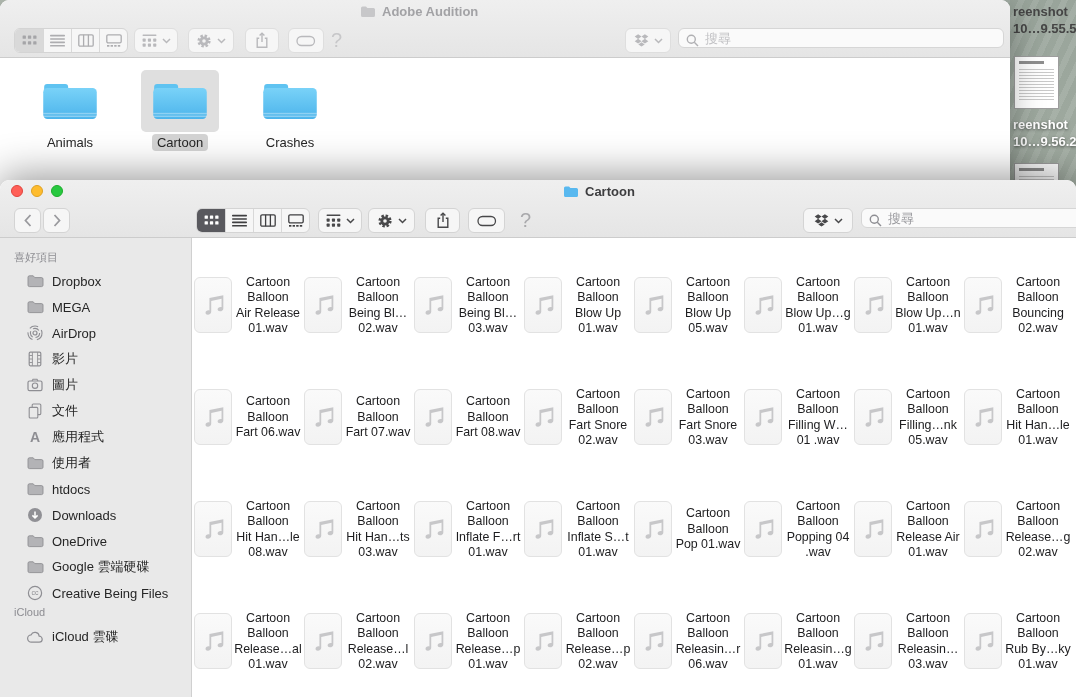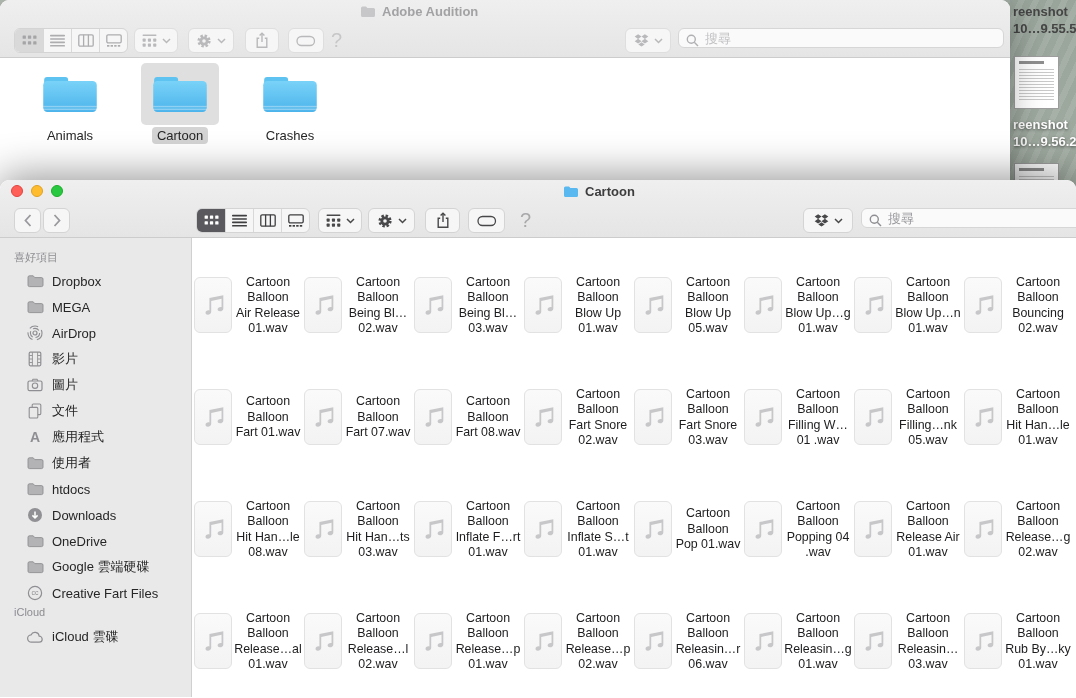--- a/index.html
+++ b/index.html
@@ -43,21 +43,21 @@
   
   .win-bg .tbtn { color:#b9b9bc; border-color:#dedede; }
   .win-bg .seg { color:#adadb0; }
   .win-bg .seg.selected { background:#d9d9d9; color:#a5a5a8; }
   .win-bg .titlebar-title { color:#a2a2a5; }
   .win-bg .help { color:#c7c7c9; }
   .win-bg .searchwrap input::placeholder { color:#c2c2c5; }
 
   
   .win-bg { left:0; top:0; width:1010px; height:520px; border-radius:9px; box-shadow:0 10px 35px rgba(0,0,0,.32); }
-  .bg-content { position:relative; height:122px; background:#fff; display:flex; padding-left:28px; padding-top:5px; }
+  .bg-content { position:relative; height:122px; background:#fff; display:flex; padding-left:28px; padding-top:12px; }
   .bgfolder { width:84px; margin-right:26px; display:flex; flex-direction:column; align-items:center; }
   .bgf-iconwrap { width:78px; height:62px; display:flex; align-items:center; justify-content:center; border-radius:5px; }
   .bgfolder.selected .bgf-iconwrap { background:#dfdfdf; }
   .bgf-label { margin-top:3px; font-size:13px; color:#262626; white-space:nowrap; }
   .bgf-label span { padding:1px 5px; border-radius:4px; }
   .bgfolder.selected .bgf-label span { background:#d4d4d4; }
 
   
   .win-fg { left:0; top:180px; width:1076px; height:518px; border-radius:9px 9px 0 0; box-shadow:0 -4px 40px rgba(0,0,0,.42); overflow:hidden; }
   .lights { position:absolute; left:11px; top:5px; display:flex; gap:8px; }
@@ -519,21 +519,21 @@
             </span>
     <span>Google 雲端硬碟</span>
   </div>
           <div class="side-item">
     <span class="side-ic">
               <svg width="16" height="16" viewBox="0 0 16 16">
                 <circle cx="8" cy="8" r="6.6" fill="none" stroke="#8e8e93" stroke-width="1.2"></circle>
                 <text x="8" y="10.4" text-anchor="middle" font-size="7" fill="#8e8e93" font-family="Liberation Sans, sans-serif">cc</text>
               </svg>
             </span>
-    <span>Creative Fart Files</span>
+    <span>Creative Being Files</span>
   </div>
         </div>
       <div class="side-header icloud">iCloud</div>
       <div>
           <div class="side-item">
     <span class="side-ic">
               <svg width="17" height="14" viewBox="0 0 17 14">
                 <path d="M4.6 12.2 h7.6 a3 3 0 0 0 0-6 4.3 4.3 0 0 0-8.2-1.3 A3.2 3.2 0 0 0 4.6 12.2 Z" fill="none" stroke="#8e8e93" stroke-width="1.2"></path>
               </svg>
             </span>
@@ -631,21 +631,21 @@
     </div>
   </div>
         <div class="file-item">
     <div class="file-thumb">
       <svg width="30" height="30" viewBox="0 0 32 32">
               <path d="M12.2 8.6 L27 5.6 V19.6 C27 21.3 25.4 22.7 23.4 22.7 C21.9 22.7 20.9 21.8 20.9 20.6 C20.9 19.2 22.3 18 24.2 18 C24.5 18 24.8 18 25.1 18.1 V9.3 L14.1 11.6 V23.3 C14.1 25 12.5 26.4 10.5 26.4 C9 26.4 8 25.5 8 24.3 C8 22.9 9.4 21.7 11.3 21.7 C11.6 21.7 11.9 21.7 12.2 21.8 Z" fill="#c7c7c9"></path>
             </svg>
     </div>
     <div class="file-name">
       <div>Cartoon Balloon</div>
-      <div>Fart 01.wav</div>
+      <div>Fart 06.wav</div>
     </div>
   </div>
         <div class="file-item">
     <div class="file-thumb">
       <svg width="30" height="30" viewBox="0 0 32 32">
               <path d="M12.2 8.6 L27 5.6 V19.6 C27 21.3 25.4 22.7 23.4 22.7 C21.9 22.7 20.9 21.8 20.9 20.6 C20.9 19.2 22.3 18 24.2 18 C24.5 18 24.8 18 25.1 18.1 V9.3 L14.1 11.6 V23.3 C14.1 25 12.5 26.4 10.5 26.4 C9 26.4 8 25.5 8 24.3 C8 22.9 9.4 21.7 11.3 21.7 C11.6 21.7 11.9 21.7 12.2 21.8 Z" fill="#c7c7c9"></path>
             </svg>
     </div>
     <div class="file-name">
       <div>Cartoon Balloon</div>

